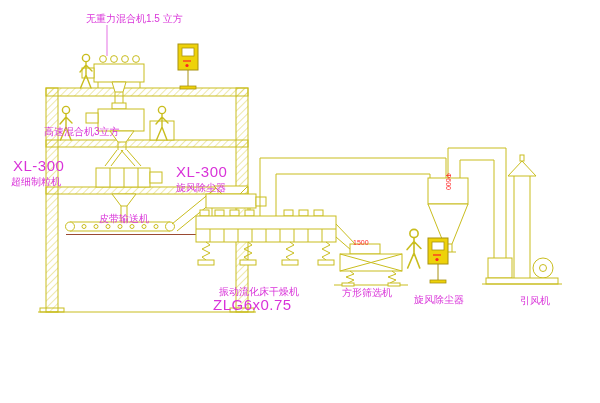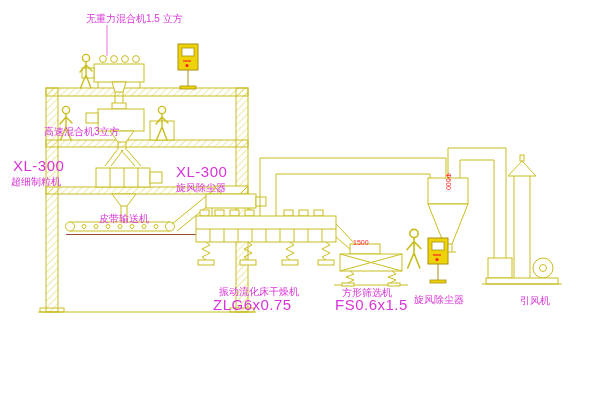--- a/index.html
+++ b/index.html
@@ -239,20 +239,19 @@
   <div class="lbl magenta cn l-topmixer">无重力混合机1.5 立方</div>
   <div class="lbl magenta cn l-hsmixer">高速混合机3立方</div>
   <div class="lbl magenta model l-xl1">XL-300</div>
   <div class="lbl magenta cn l-xl1sub">超细制粒机</div>
   <div class="lbl magenta model l-xl2">XL-300</div>
   <div class="lbl magenta cn l-xl2sub">旋风除尘器</div>
   <div class="lbl magenta cn l-belt">皮带输送机</div>
   <div class="lbl magenta cn l-dryern">振动流化床干燥机</div>
   <div class="lbl magenta model l-dryerm">ZLG6x0.75</div>
   <div class="lbl magenta cn l-sieven">方形筛选机</div>
-  <div class="lbl magenta model l-sievem">FS0.6x1.5</div>
   <div class="lbl magenta cn l-cyclone">旋风除尘器</div>
   <div class="lbl magenta cn l-fan">引风机</div>
 
   <div class="lbl dim d-1500">1500</div>
   <div class="lbl dim d-duct">Ф600</div>
 
 </div>
 
 </body></html>

